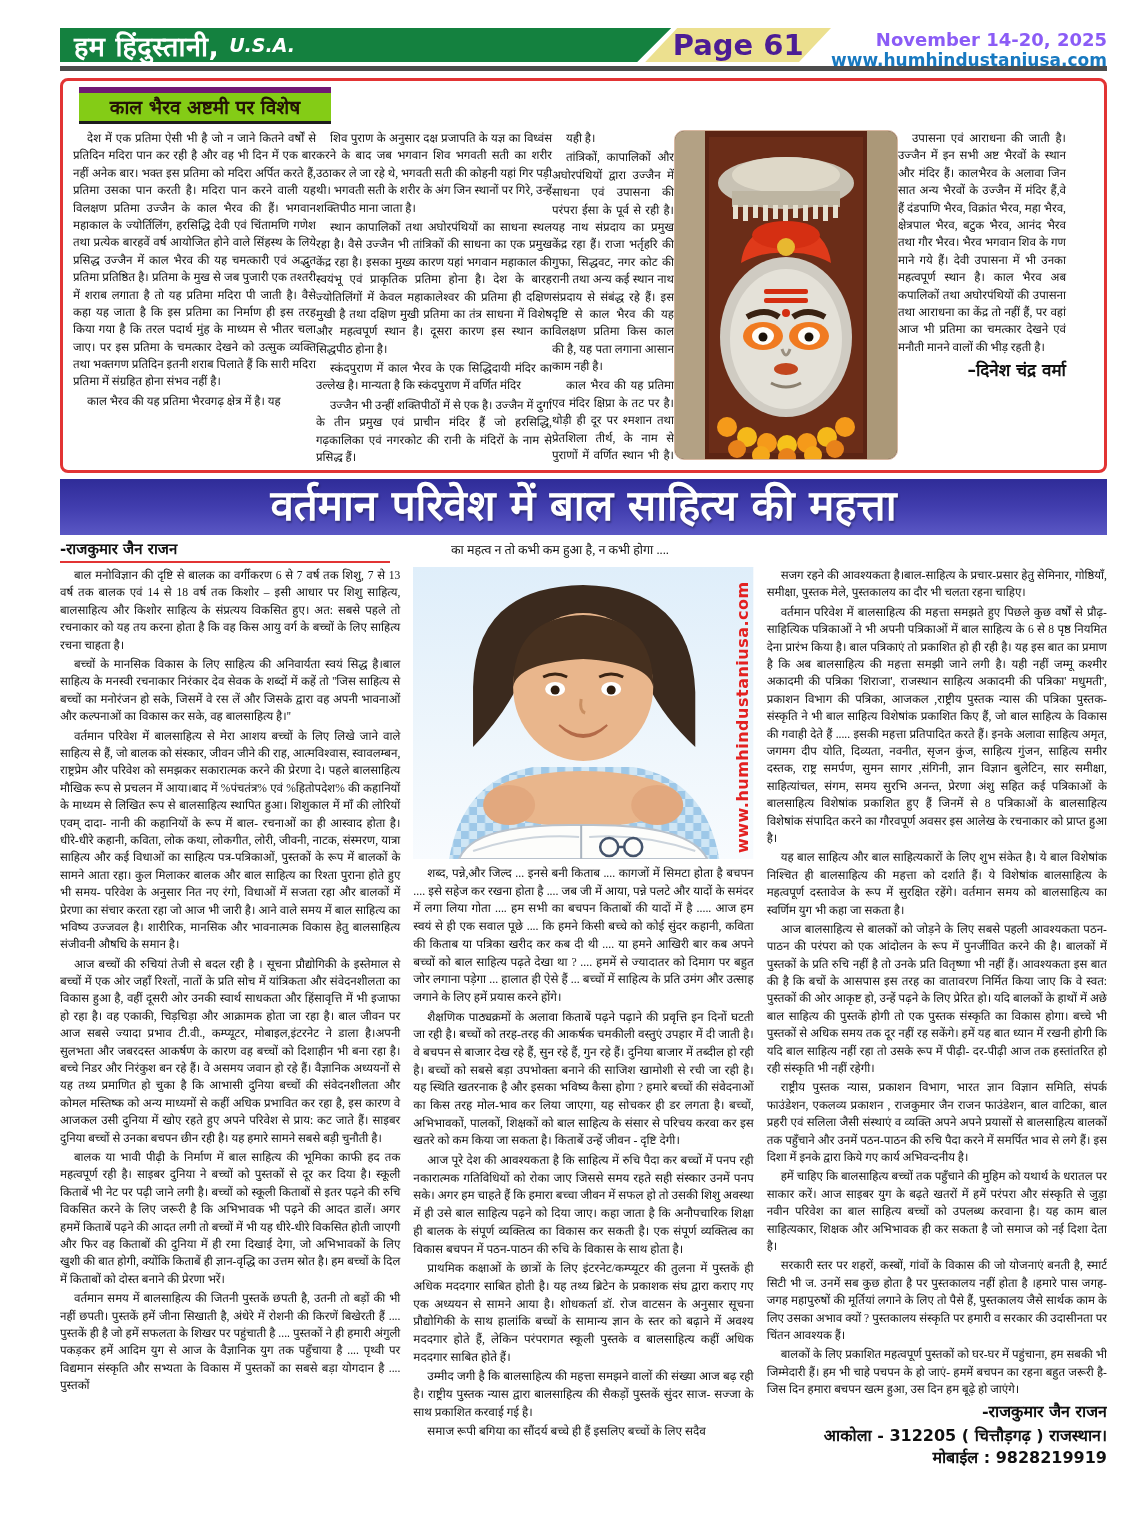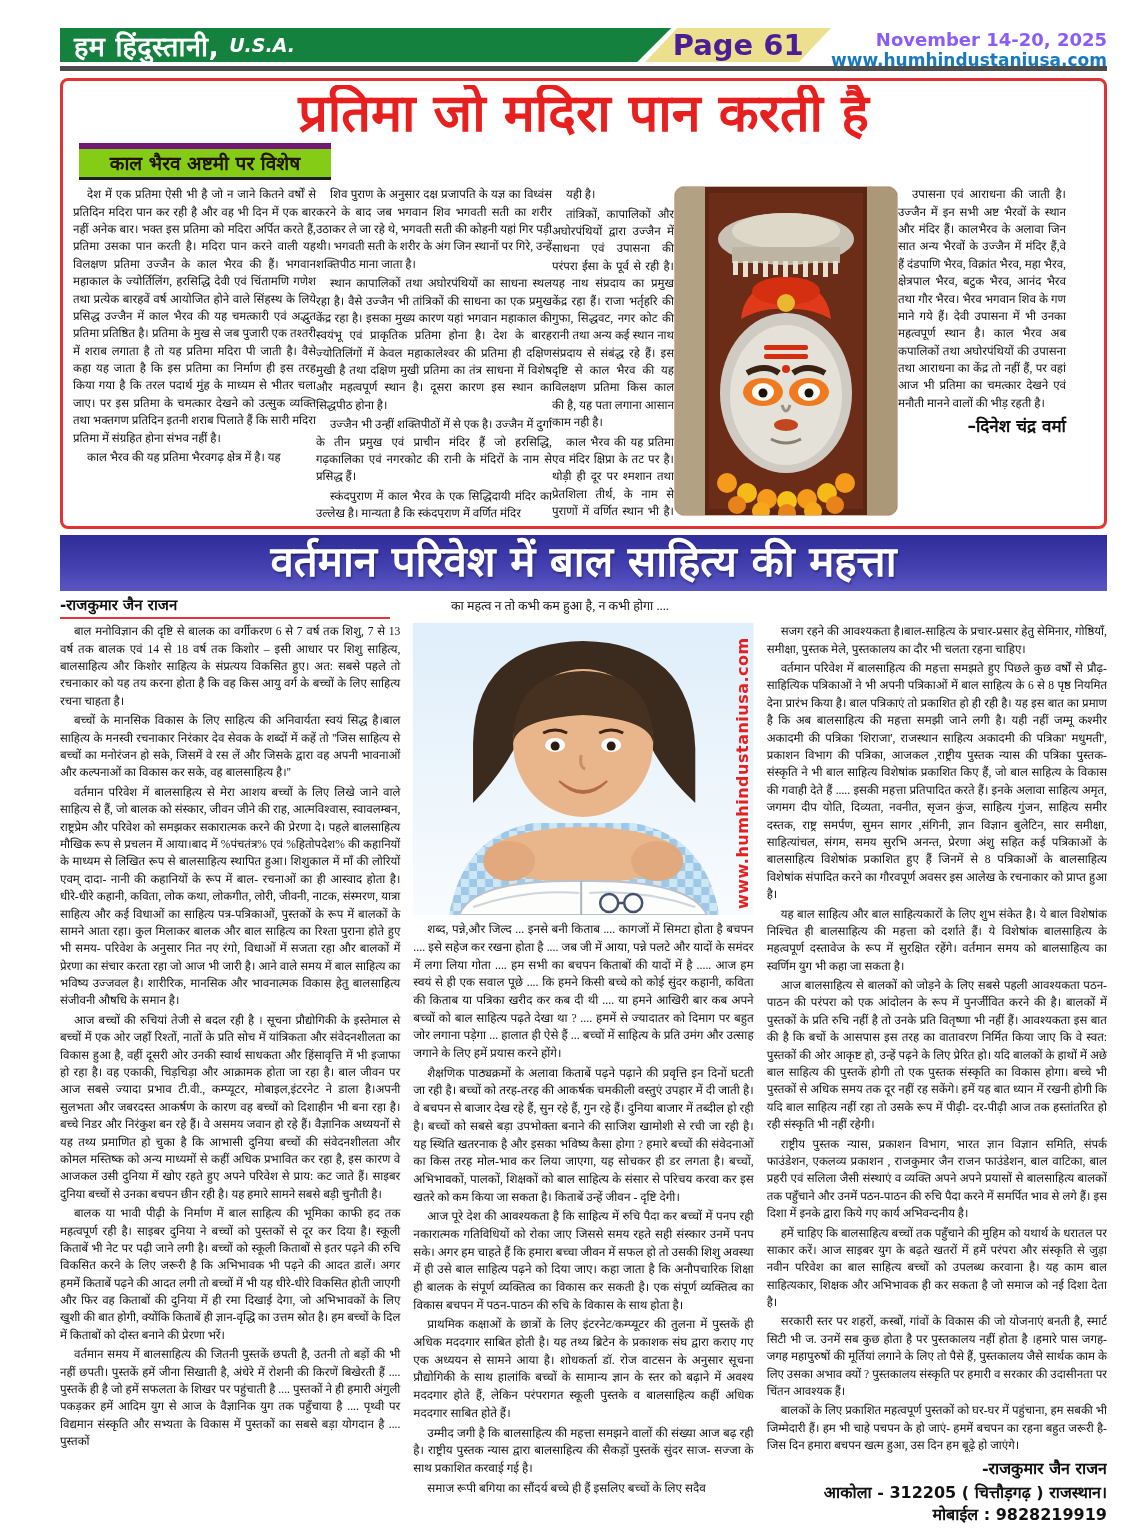--- a/index.html
+++ b/index.html
@@ -62,32 +62,31 @@
       <span>Page 61</span>
     </div>
     <div class="hdr-right">
       <div class="hdr-date">November 14-20, 2025</div>
       <div class="hdr-site">www.humhindustaniusa.com</div>
     </div>
   </div>
   <div class="hdr-rule"></div>
 
   <div class="a1box">
-    <div class="a1head">प्रतिमा जो मदिरा पान करती है</div>
     <div class="kicker">काल भैरव अष्टमी पर विशेष</div>
     <div class="a1body">
       <div class="ncol c1">
           <p>देश में एक प्रतिमा ऐसी भी है जो न जाने कितने वर्षों से प्रतिदिन मदिरा पान कर रही है और वह भी दिन में एक बार नहीं अनेक बार। भक्त  इस प्रतिमा को मदिरा अर्पित करते हैं, प्रतिमा उसका पान करती है। मदिरा पान करने वाली यह विलक्षण प्रतिमा उज्जैन के काल भैरव की हैं। भगवान महाकाल के ज्योर्तिलिंग, हरसिद्धि देवी एवं चिंतामणि गणेश तथा प्रत्येक बारहवें वर्ष आयोजित होने वाले सिंहस्थ के लिये प्रसिद्ध उज्जैन में काल भैरव की यह चमत्कारी एवं अद्भुत प्रतिमा प्रतिष्ठित है। प्रतिमा के मुख से जब पुजारी एक तश्तरी में शराब लगाता है तो यह प्रतिमा मदिरा पी जाती है। वैसे कहा यह जाता है कि इस प्रतिमा का निर्माण ही इस तरह किया गया है कि तरल पदार्थ मुंह के माध्यम से भीतर चला जाए। पर इस प्रतिमा के चमत्कार देखने को उत्सुक व्यक्ति तथा भक्तगण प्रतिदिन इतनी शराब पिलाते हैं कि सारी मदिरा प्रतिमा में संग्रहित होना संभव नहीं है।</p>
           <p>काल भैरव की यह प्रतिमा भैरवगढ़ क्षेत्र में है। यह</p>
         </div>
       <div class="ncol c2">
           <p>शिव पुराण के अनुसार दक्ष प्रजापति के यज्ञ का विध्वंस करने के बाद जब भगवान शिव भगवती सती का शरीर उठाकर ले जा रहे थे, भगवती सती की कोहनी यहां गिर पड़ी थी। भगवती सती के शरीर के अंग जिन स्थानों पर गिरे, उन्हें शक्तिपीठ माना जाता है।</p>
           <p>स्थान कापालिकों तथा अघोरपंथियों का साधना स्थल रहा है। वैसे  उज्जैन भी तांत्रिकों की साधना का एक प्रमुख केंद्र रहा है। इसका मुख्य कारण यहां भगवान महाकाल की स्वयंभू एवं प्राकृतिक प्रतिमा होना है। देश के बारह ज्योतिलिंगों में केवल महाकालेश्वर की प्रतिमा ही दक्षिण मुखी है तथा दक्षिण मुखी प्रतिमा का तंत्र साधना में विशेष और महत्वपूर्ण स्थान है। दूसरा कारण इस स्थान का सिद्धपीठ होना है।</p>
+          <p>स्कंदपुराण में काल भैरव के एक सिद्धिदायी मंदिर का उल्लेख है। मान्यता है कि स्कंदपुराण में वर्णित मंदिर</p>
           <p>उज्जैन भी उन्हीं शक्तिपीठों में से एक है। उज्जैन में दुर्गा के तीन प्रमुख एवं प्राचीन मंदिर हैं जो हरसिद्धि, गढ़कालिका एवं नगरकोट की रानी के मंदिरों के नाम से प्रसिद्ध हैं।</p>
-          <p>स्कंदपुराण में काल भैरव के एक सिद्धिदायी मंदिर का उल्लेख है। मान्यता है कि स्कंदपुराण में वर्णित मंदिर</p>
         </div>
       <div class="ncol c3">
           <p>यही है।</p>
           <p>तांत्रिकों, कापालिकों और अघोरपंथियों द्वारा उज्जैन में साधना एवं उपासना की परंपरा ईसा के पूर्व से रही है। यह नाथ संप्रदाय का प्रमुख केंद्र रहा हैं। राजा भर्तृहरि की गुफा, सिद्धवट, नगर कोट की रानी तथा अन्य कई स्थान नाथ संप्रदाय से संबंद्ध रहे हैं। इस दृष्टि से काल भैरव की यह विलक्षण प्रतिमा किस काल की है, यह पता लगाना आसान काम नही है।</p>
           <p>काल भैरव की यह प्रतिमा एव मंदिर क्षिप्रा के तट पर है। थोड़ी ही दूर पर श्मशान तथा प्रेतशिला तीर्थ, के नाम से पुराणों में वर्णित स्थान भी है। तंत्र साधना में अष्ट भैरवों की</p>
         </div>
       <div class="a1fig">
         <svg viewBox="0 0 222 328" preserveAspectRatio="none">
           <rect width="222" height="328" fill="#4a1c10"></rect>
           <rect x="0" y="0" width="30" height="328" fill="#b3a184"></rect>

